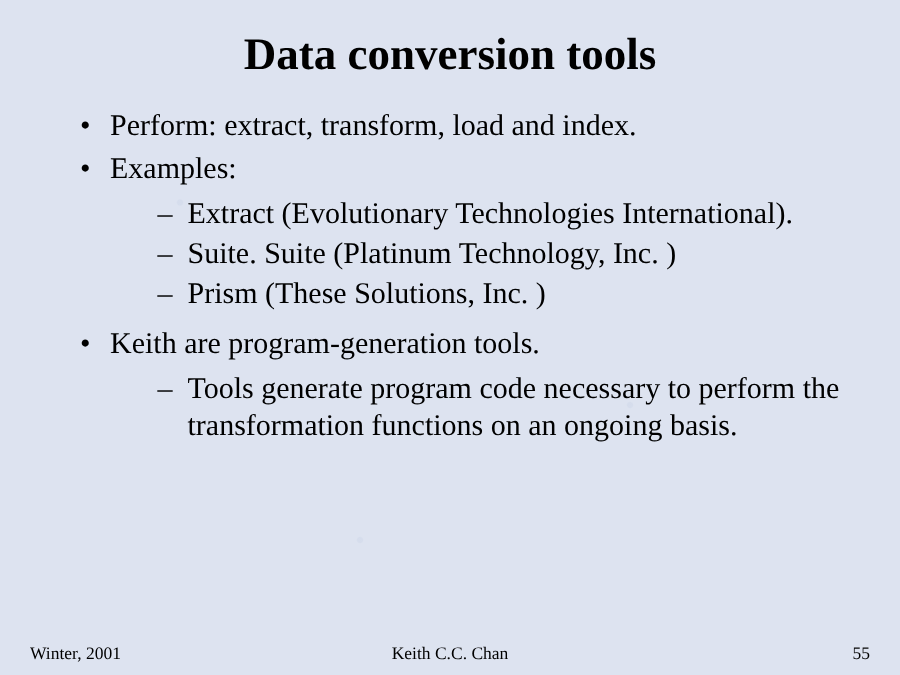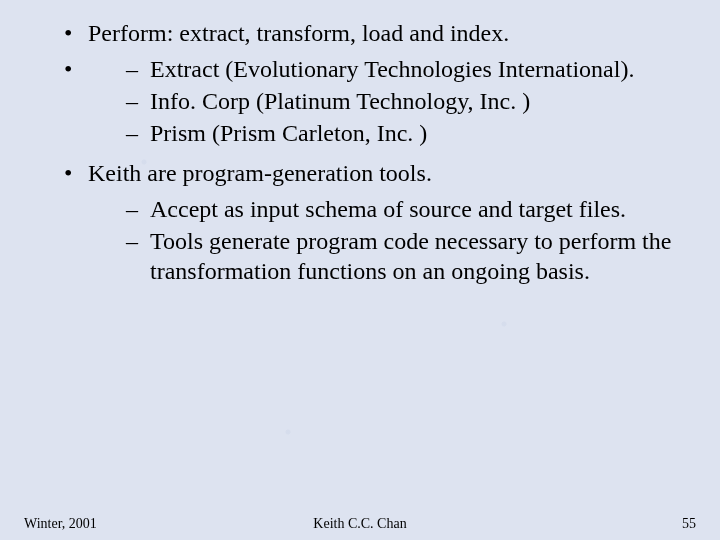--- a/index.html
+++ b/index.html
@@ -90,36 +90,37 @@
   .footer .left, .footer .right {
     position: relative;
     z-index: 1;
   }
 </style>
 </head>
 <body>
 
 <div class="slide">
 
+  <div class="title">Data conversion tools</div>
 
   <ul class="level1">
     <li>
       <span>Perform: extract, transform, load and index.</span>
     </li>
     <li>
+      <span>Examples:</span>
       <ul class="level2">
         <li><span>Extract (Evolutionary Technologies International).</span></li>
-        <li><span>Info. Corp (Platinum Technology, Inc. )</span></li>
-        <li><span>Prism (Prism Carleton, Inc. )</span></li>
+        <li><span>Suite. Suite (Platinum Technology, Inc. )</span></li>
+        <li><span>Prism (These Solutions, Inc. )</span></li>
       </ul>
     </li>
     <li>
       <span>Keith are program-generation tools.</span>
       <ul class="level2">
-        <li><span>Accept as input schema of source and target files.</span></li>
         <li><span>Tools generate program code necessary to perform the transformation functions on an ongoing basis.</span></li>
       </ul>
     </li>
   </ul>
 
   <div class="footer">
     <span class="left">Winter, 2001</span>
     <span class="center">Keith C.C. Chan</span>
     <span class="right">55</span>
   </div>

